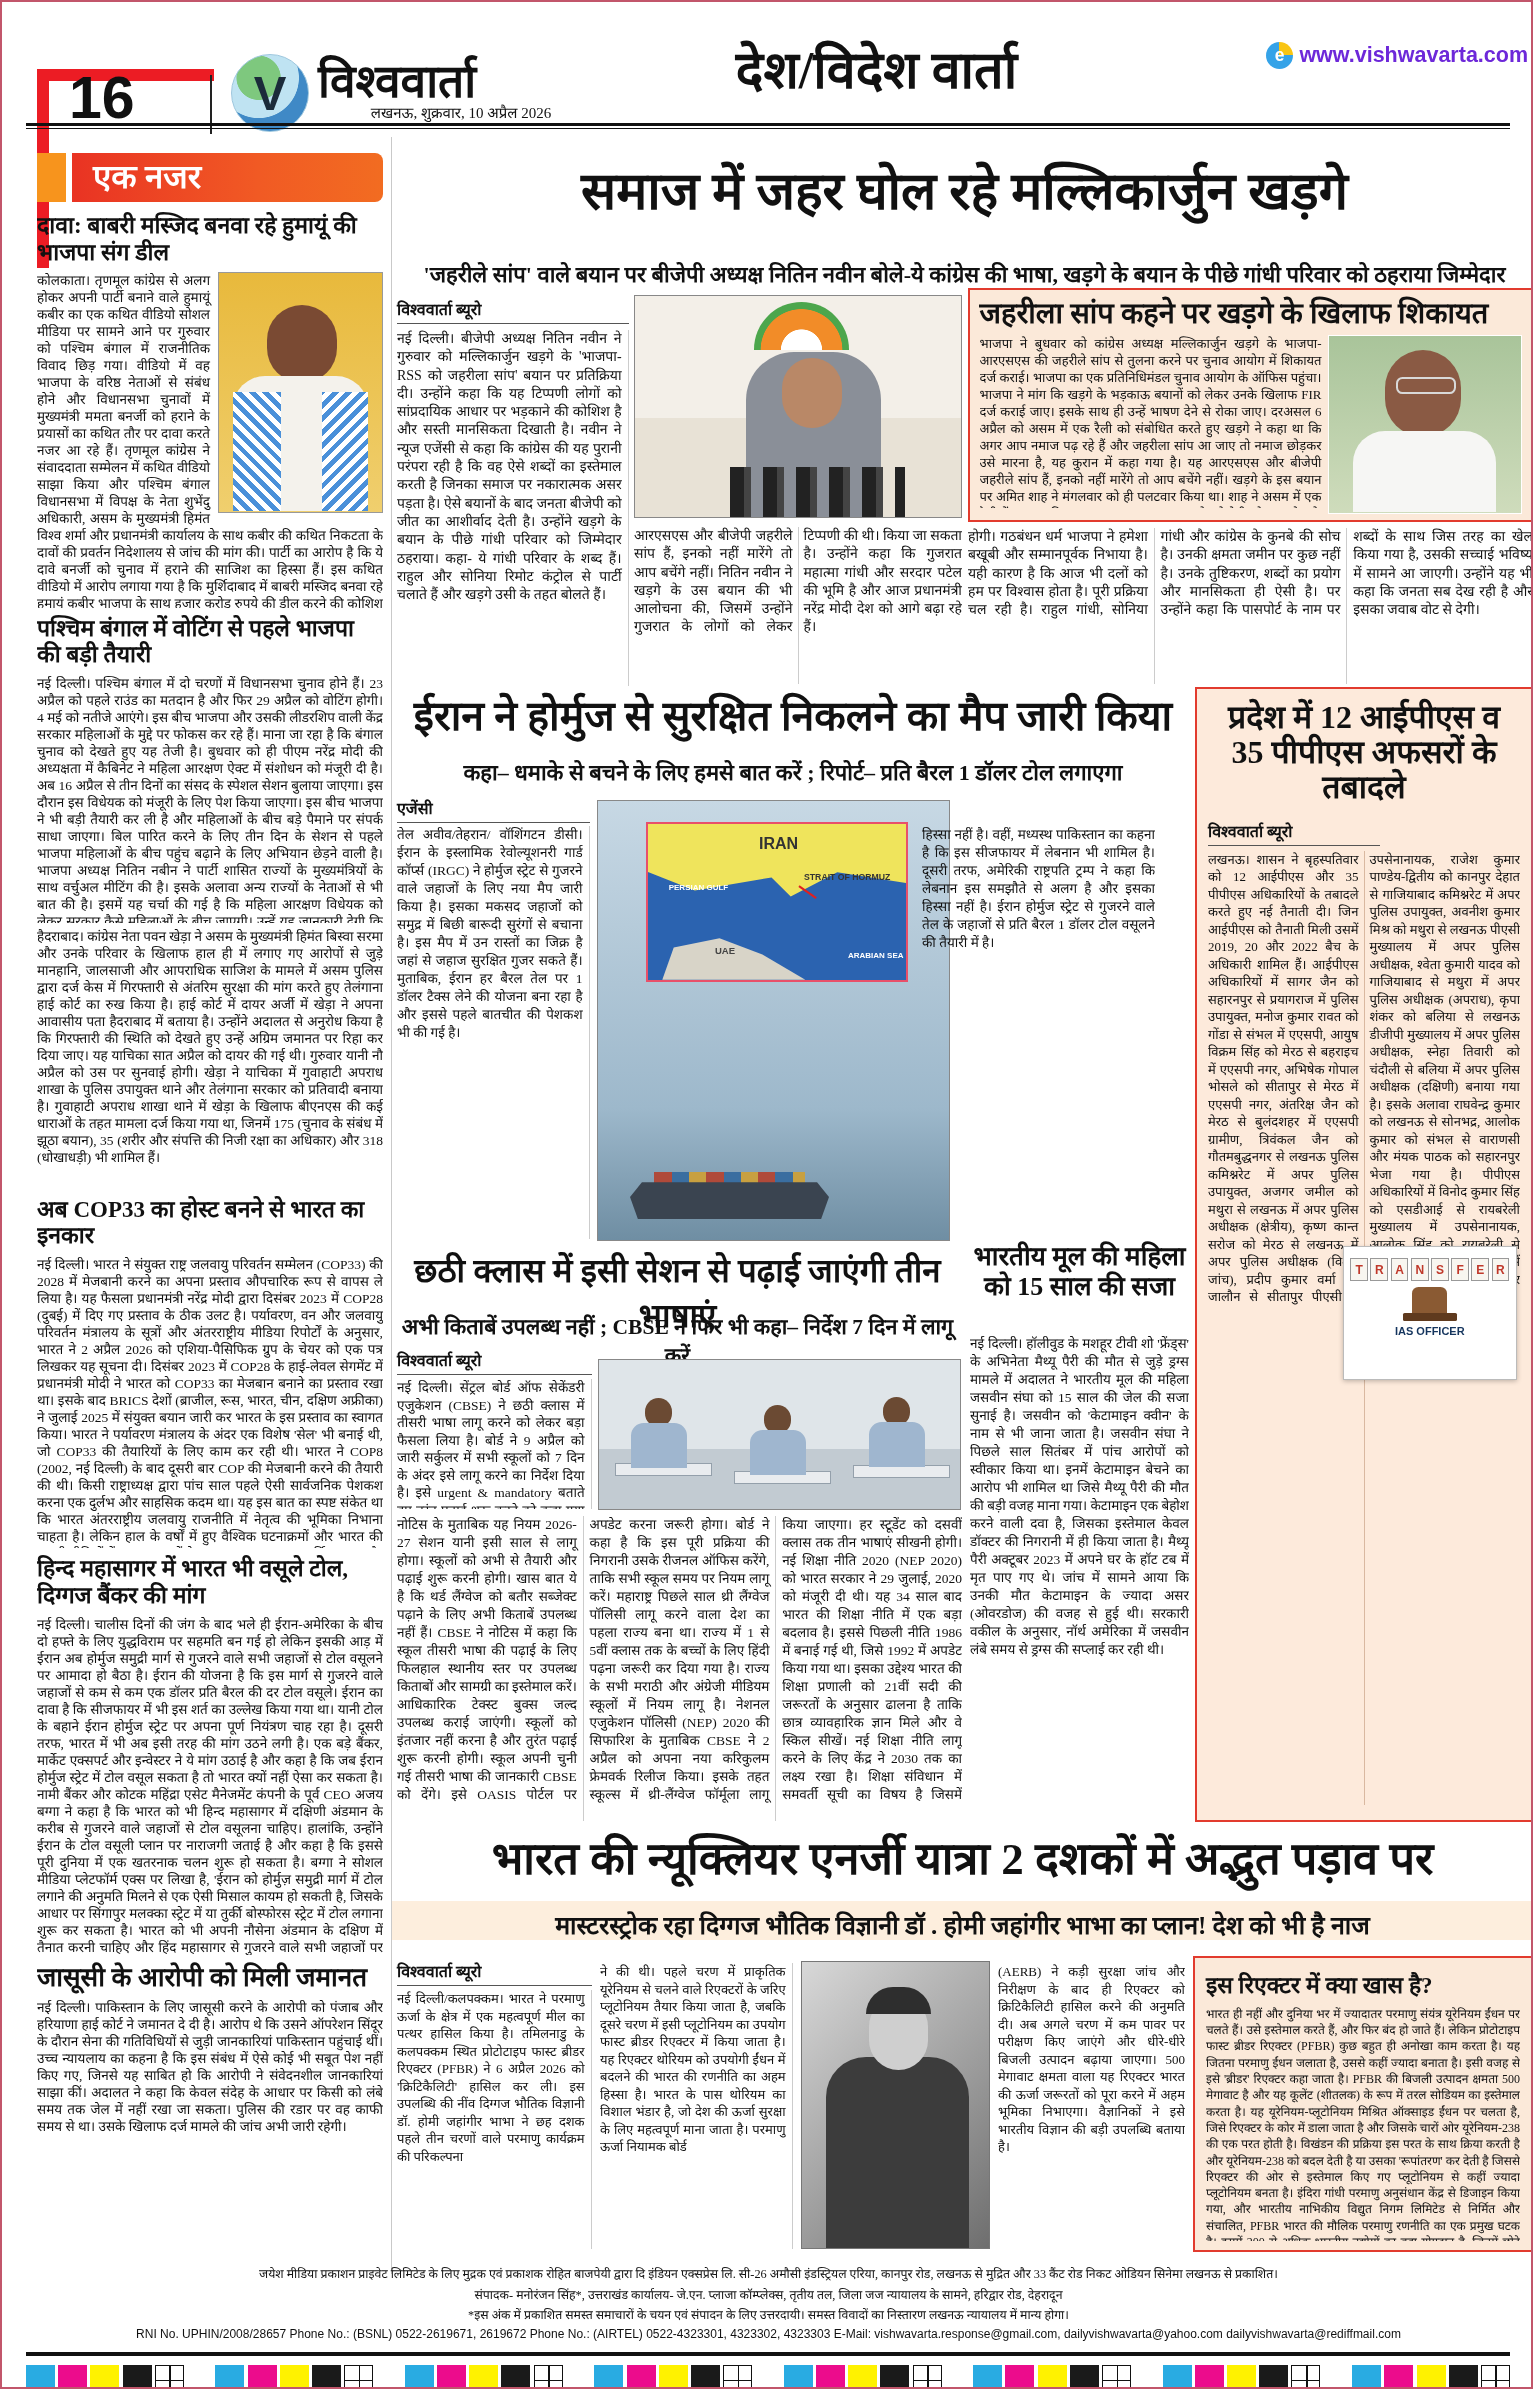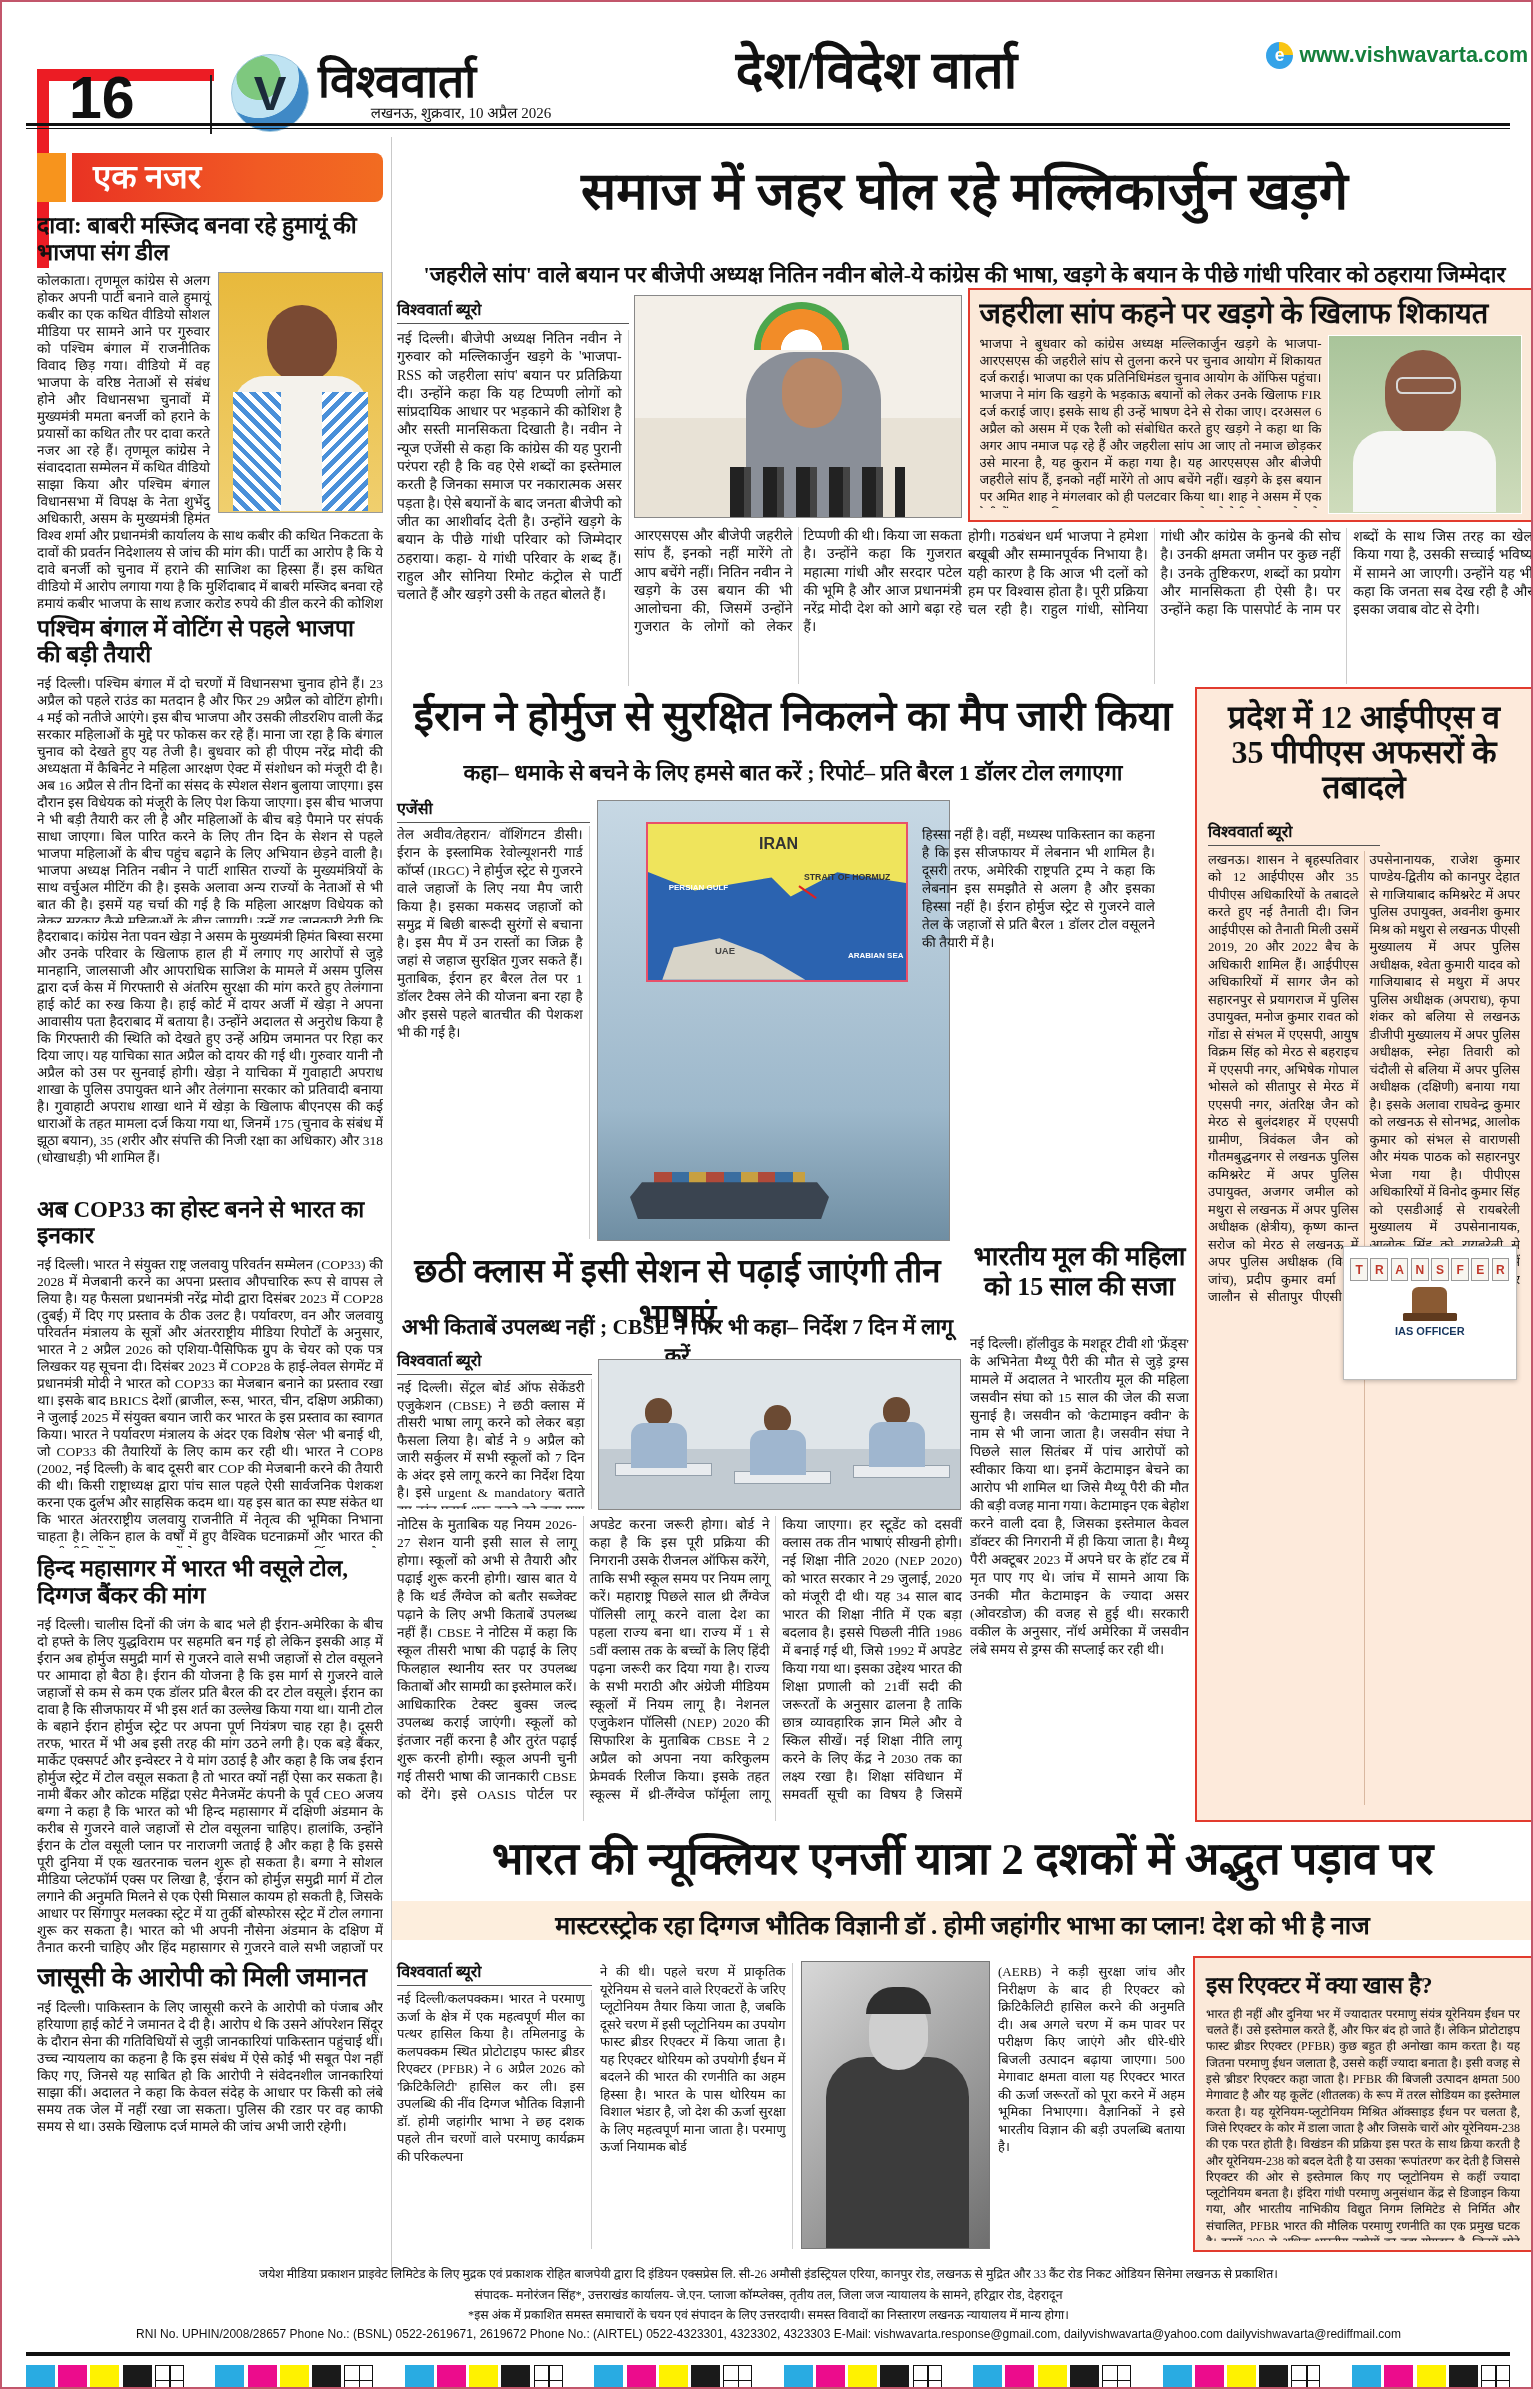--- a/index.html
+++ b/index.html
@@ -21,21 +21,21 @@
       border:1.6px solid #9ec7de;display:flex;align-items:center;justify-content:center;}
   #masthead-logo .vmark{font-family:"Liberation Sans",sans-serif;font-size:49px;font-weight:700;color:#1b2b3a;line-height:1;}
   #masthead{left:316px;top:46px;width:286px;font-size:46px;font-weight:700;}
   #masthead-date{left:316px;top:100px;width:286px;font-size:15px;text-align:center;}
   #section-title{left:628px;top:30px;width:493px;font-size:52px;font-weight:700;text-align:center;}
   #website-wrap{left:1264px;top:40px;display:flex;align-items:center;gap:6.4px;}
   .e-icon{width:27px;height:27px;border-radius:50%;
       background:conic-gradient(#f9c513 0 25%,#35a3e8 25% 100%);
       display:inline-flex;align-items:center;justify-content:center;
       color:#fff;font-family:"Liberation Sans",sans-serif;font-weight:700;font-size:17.5px;}
-  #website{font-size:21.5px;font-weight:700;font-family:"Liberation Sans",sans-serif;color:#15803d;text-decoration:none;}
+  #website{font-size:21.5px;font-weight:700;font-family:"Liberation Sans",sans-serif;color:#6d28d9;text-decoration:none;}
   #head-rule{left:24px;top:121px;width:1484px;height:5.6px;border-top:3.2px solid #111;border-bottom:0.8px solid #111;}
 
   
   #left-col{left:24px;top:135px;width:366px;height:2137px;border-right:0.8px solid #c9c9c9;padding:16px 8px 0 11px;}
   #eknajar-band{display:flex;align-items:stretch;height:49px;margin-bottom:8px;}
   #eknajar-band .sq{width:29px;background:#f7941d;margin-right:6.4px;}
   #eknajar-band .band{flex:1;background:linear-gradient(90deg,#e93323,#f15a24 60%,#f26c21);
       color:#fff;font-weight:700;font-size:33px;line-height:49px;padding-left:20.7px;
       border-radius:0 8px 8px 0;}
   .lc-article{overflow:hidden;margin-bottom:4.8px;}

